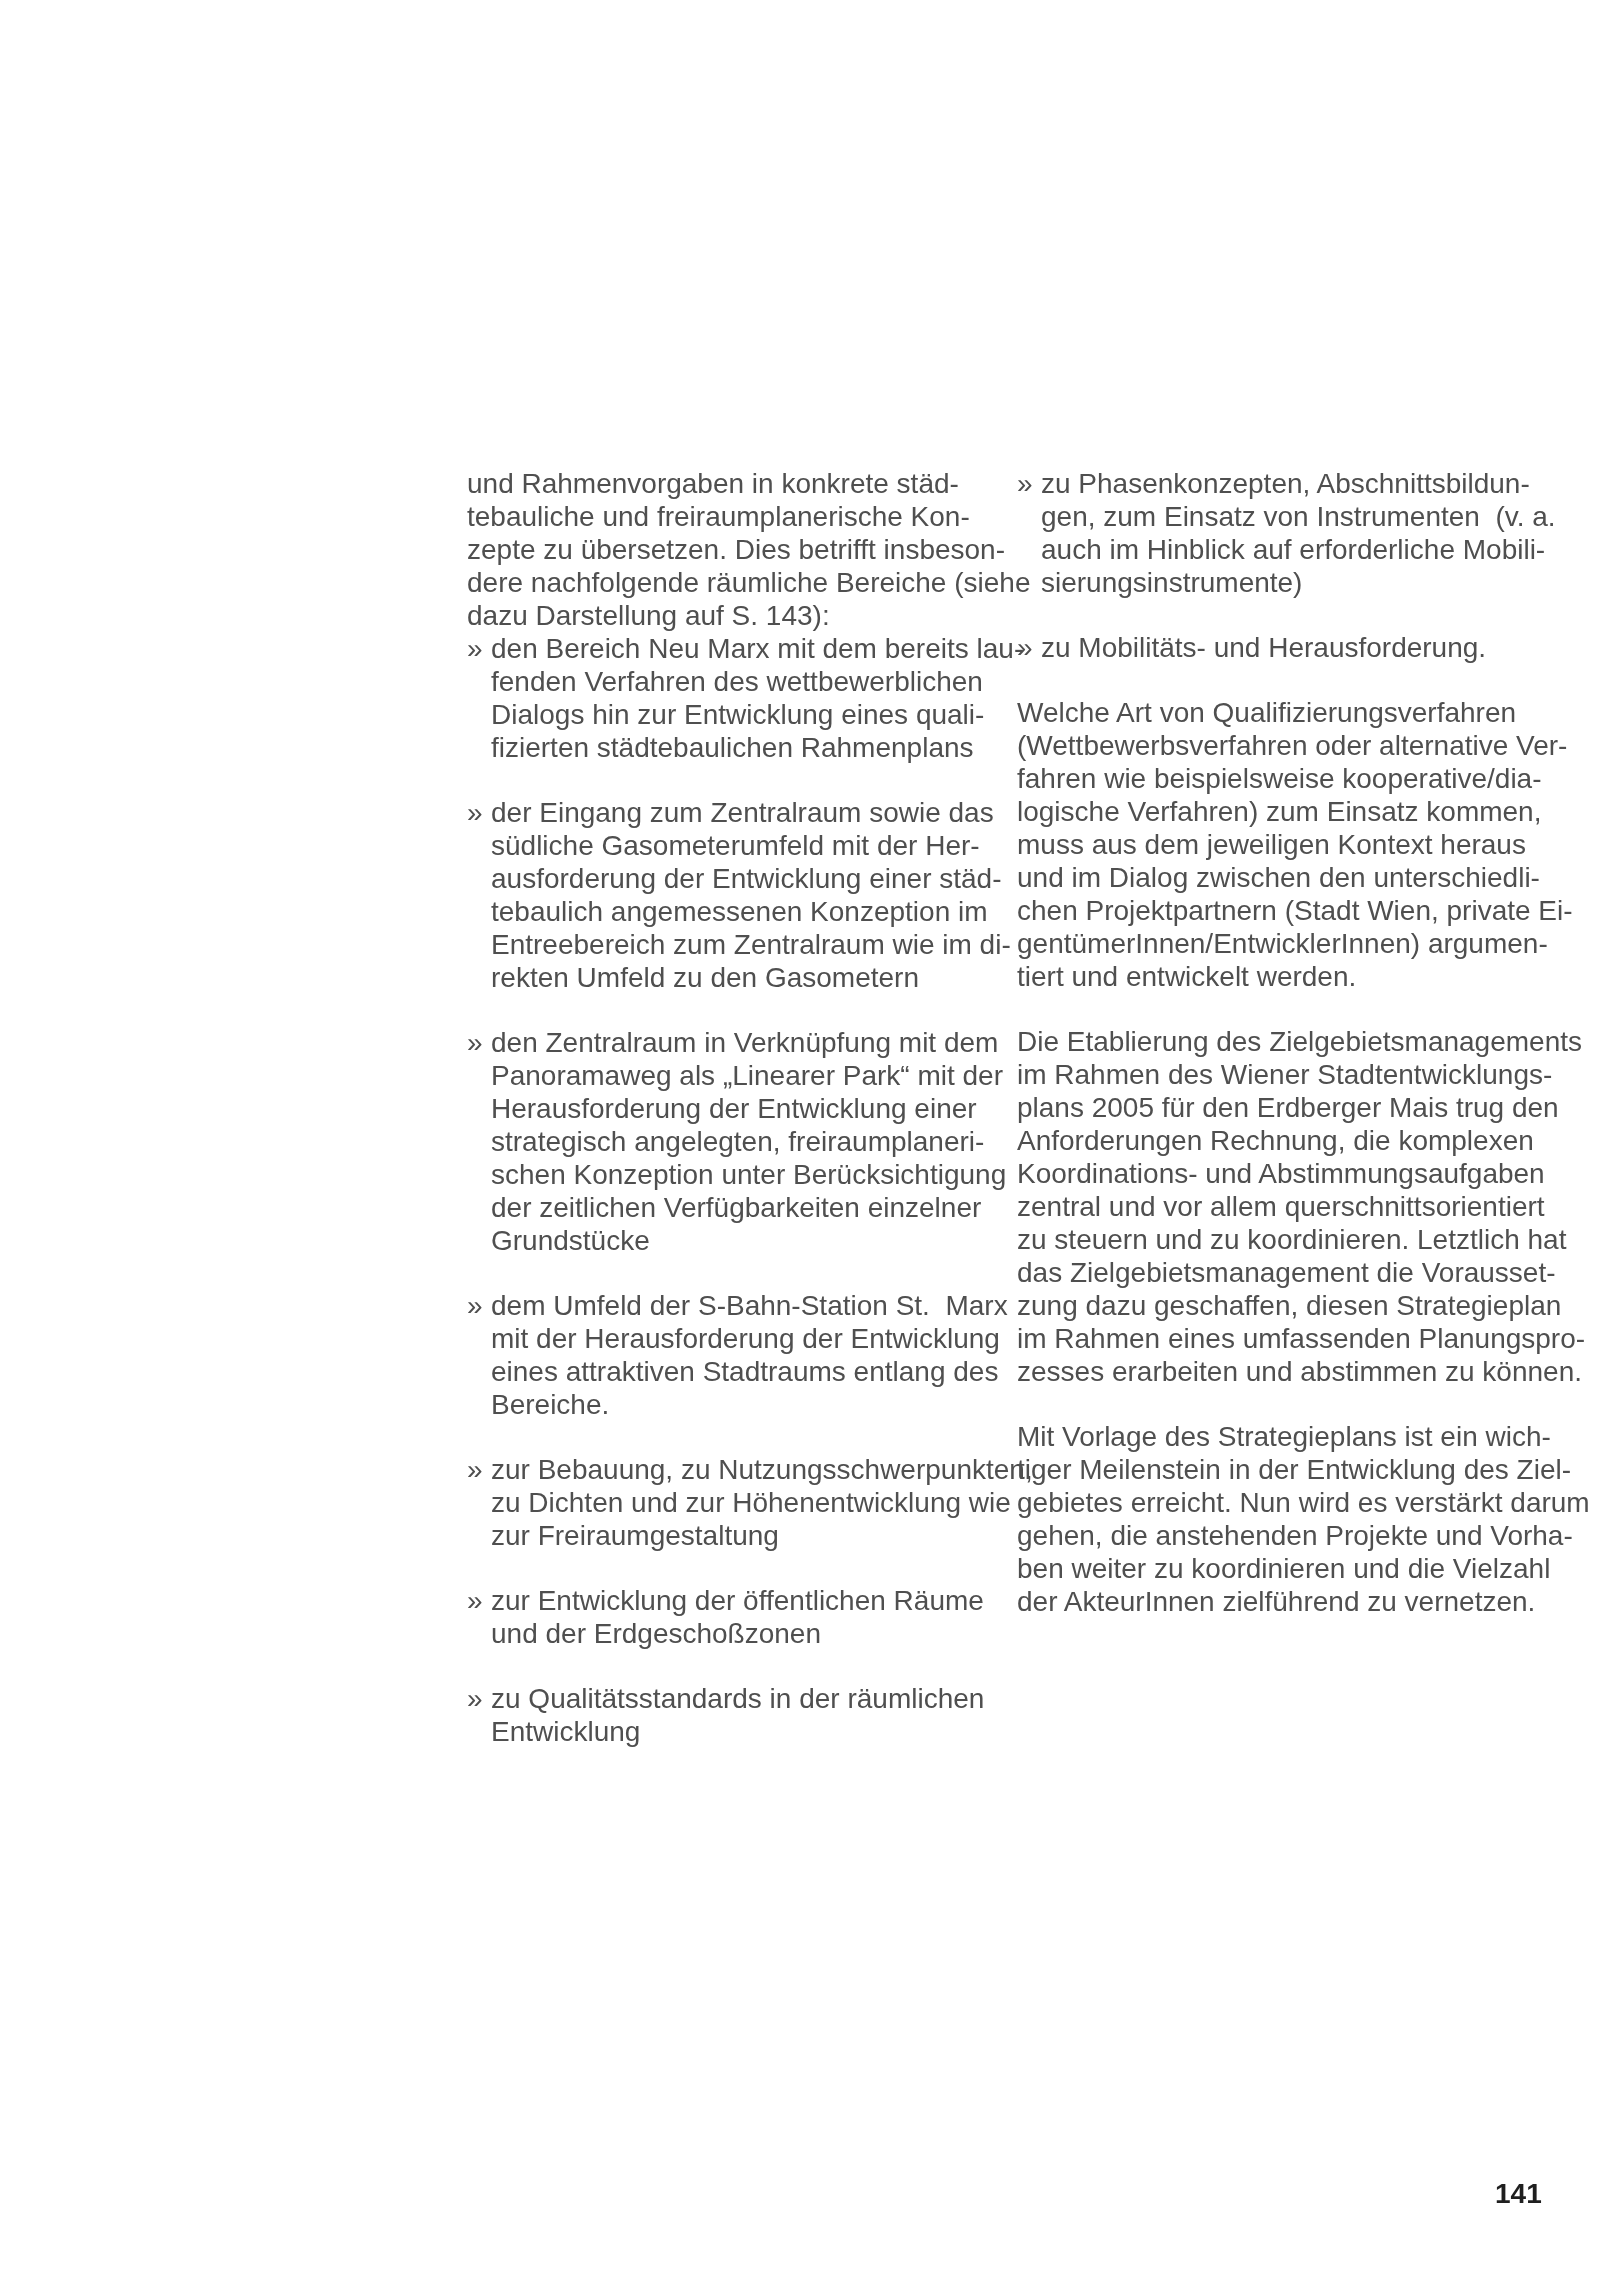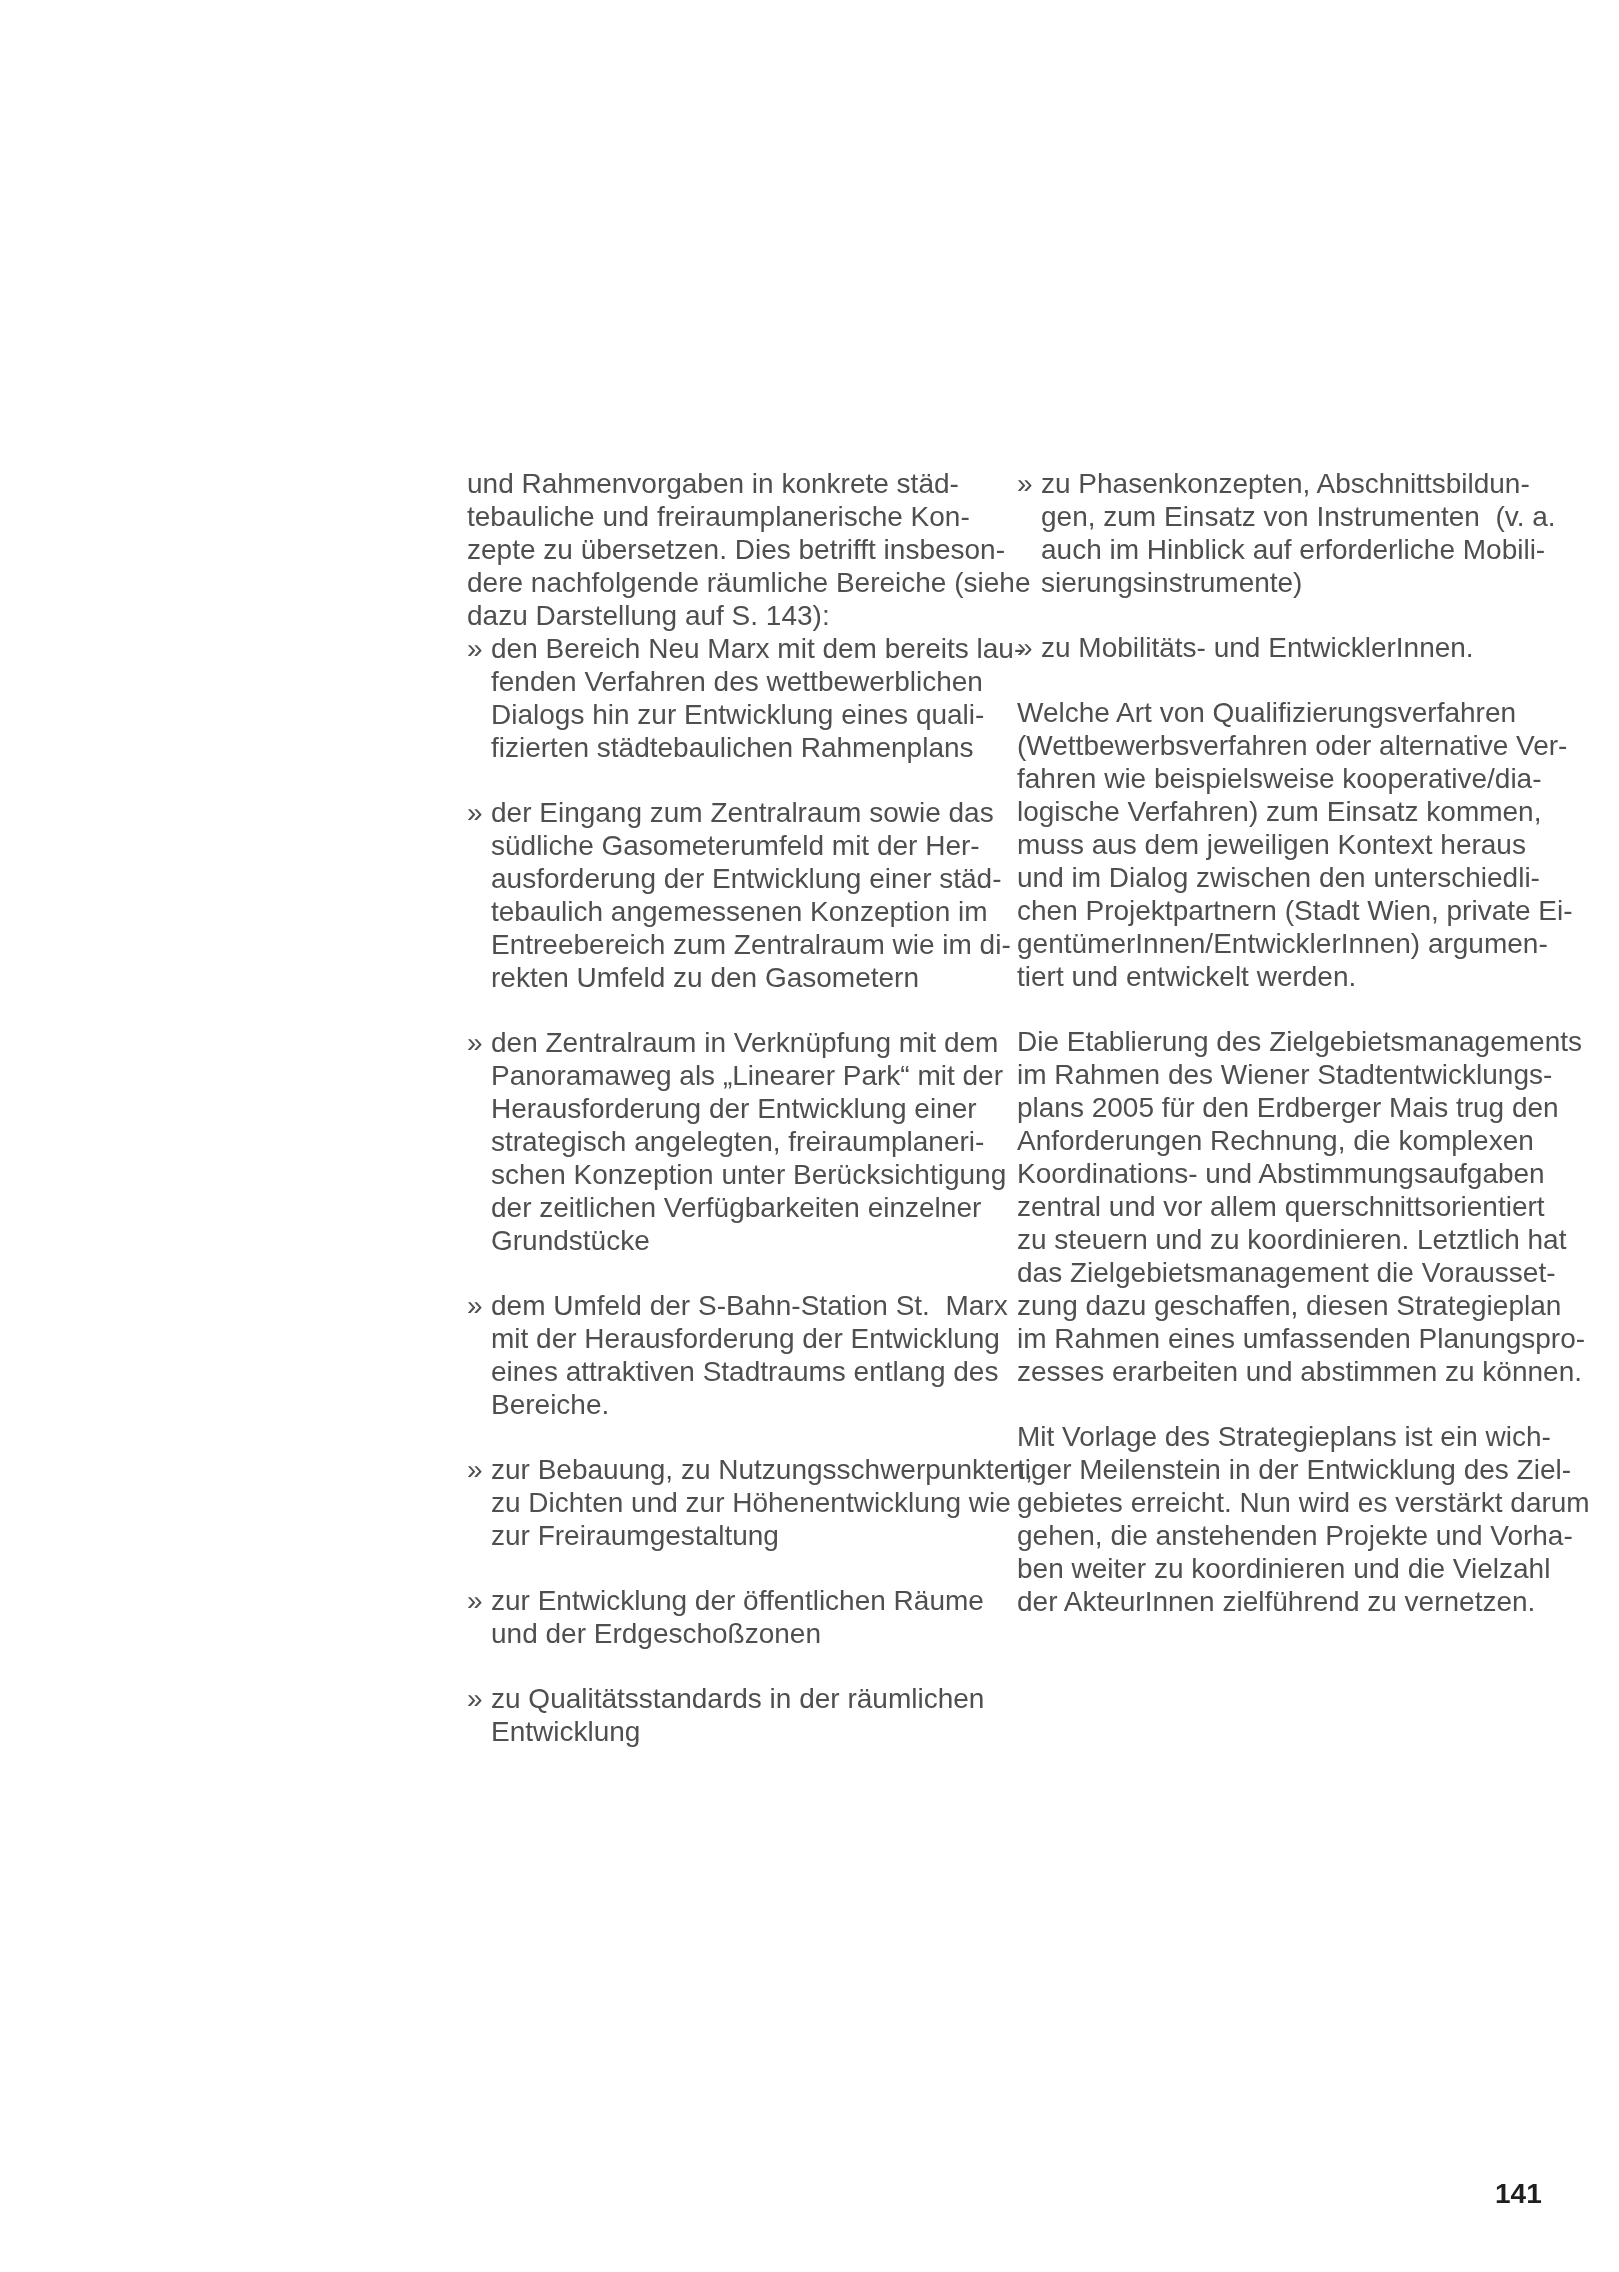--- a/index.html
+++ b/index.html
@@ -76,21 +76,21 @@
 mit der Herausforderung der Entwicklung
 eines attraktiven Stadtraums entlang des
 Bereiche.</div></div><div class="block bullet"><span class="marker">»</span><div class="btext">zur Bebauung, zu Nutzungsschwerpunkten,
 zu Dichten und zur Höhenentwicklung wie
 zur Freiraumgestaltung</div></div><div class="block bullet"><span class="marker">»</span><div class="btext">zur Entwicklung der öffentlichen Räume
 und der Erdgeschoßzonen</div></div><div class="block bullet"><span class="marker">»</span><div class="btext">zu Qualitätsstandards in der räumlichen
 Entwicklung</div></div></div>
   <div class="col right"><div class="block bullet"><span class="marker">»</span><div class="btext">zu Phasenkonzepten, Abschnittsbildun-
 gen, zum Einsatz von Instrumenten  (v. a.
 auch im Hinblick auf erforderliche Mobili-
-sierungsinstrumente)</div></div><div class="block bullet"><span class="marker">»</span><div class="btext">zu Mobilitäts- und EntwicklerInnen.</div></div><div class="block paragraph">Welche Art von Qualifizierungsverfahren
+sierungsinstrumente)</div></div><div class="block bullet"><span class="marker">»</span><div class="btext">zu Mobilitäts- und Herausforderung.</div></div><div class="block paragraph">Welche Art von Qualifizierungsverfahren
 (Wettbewerbsverfahren oder alternative Ver-
 fahren wie beispielsweise kooperative/dia-
 logische Verfahren) zum Einsatz kommen,
 muss aus dem jeweiligen Kontext heraus
 und im Dialog zwischen den unterschiedli-
 chen Projektpartnern (Stadt Wien, private Ei-
 gentümerInnen/EntwicklerInnen) argumen-
 tiert und entwickelt werden.</div><div class="block paragraph">Die Etablierung des Zielgebietsmanagements
 im Rahmen des Wiener Stadtentwicklungs-
 plans 2005 für den Erdberger Mais trug den

